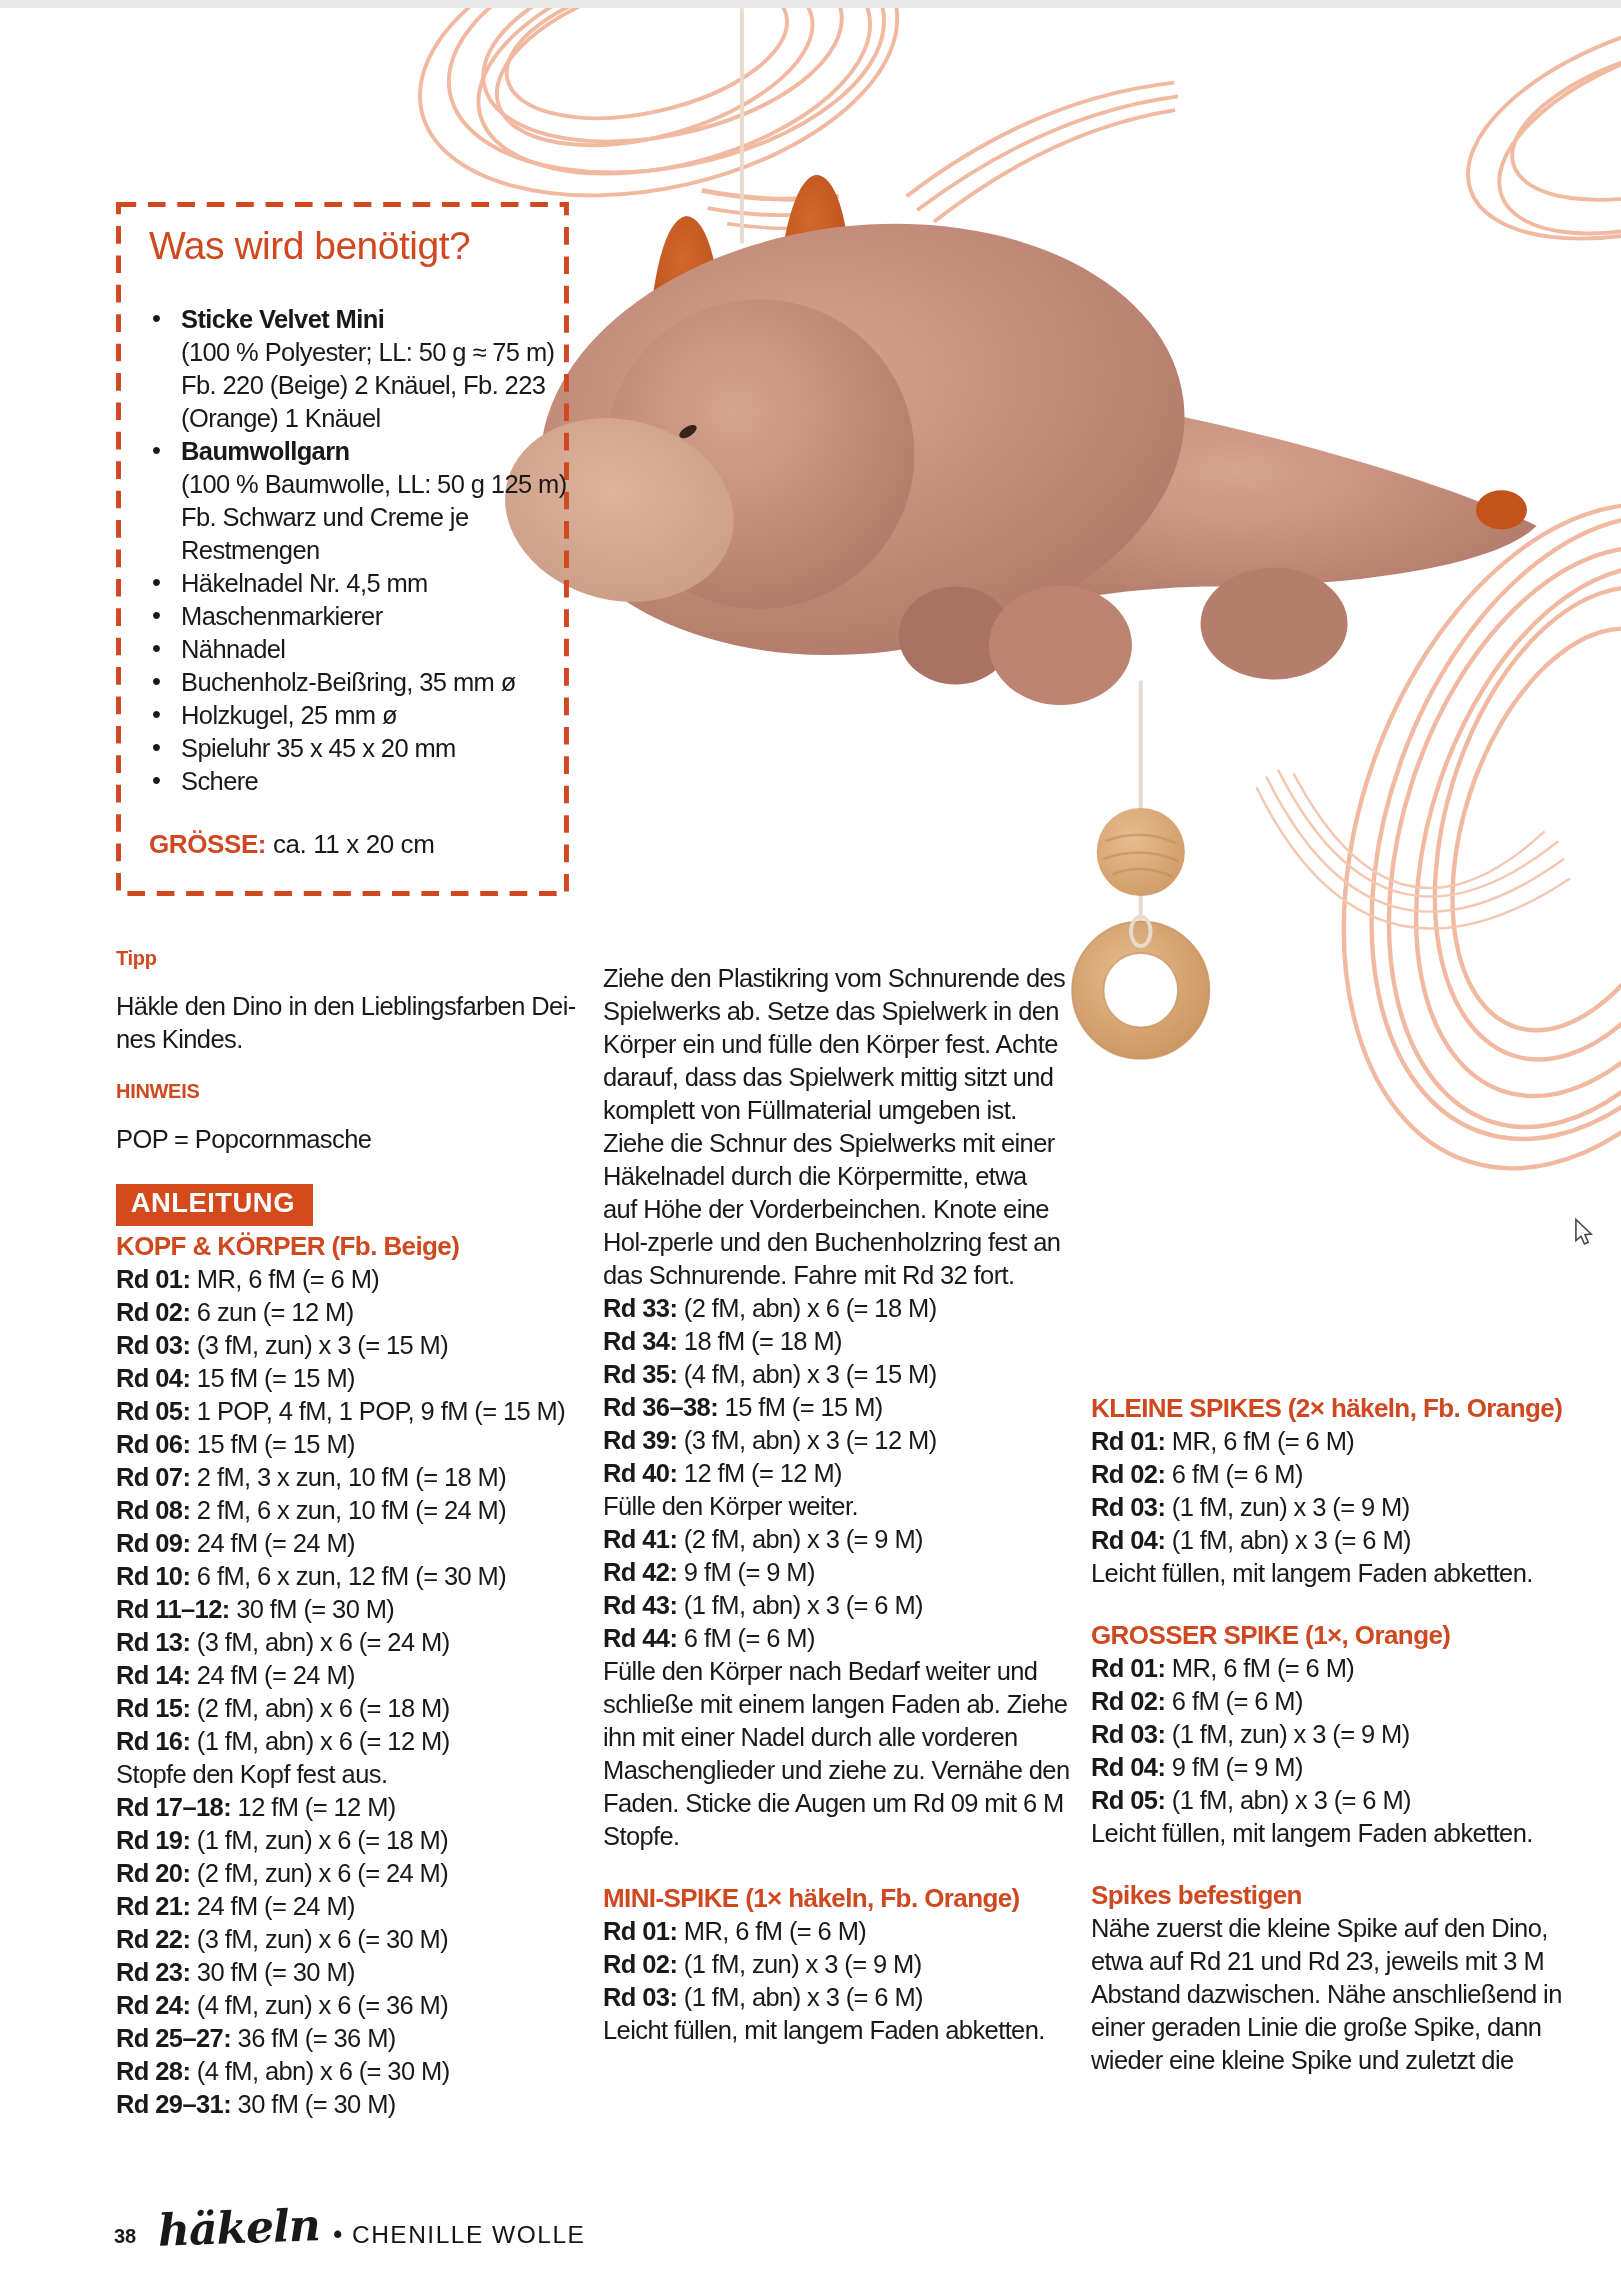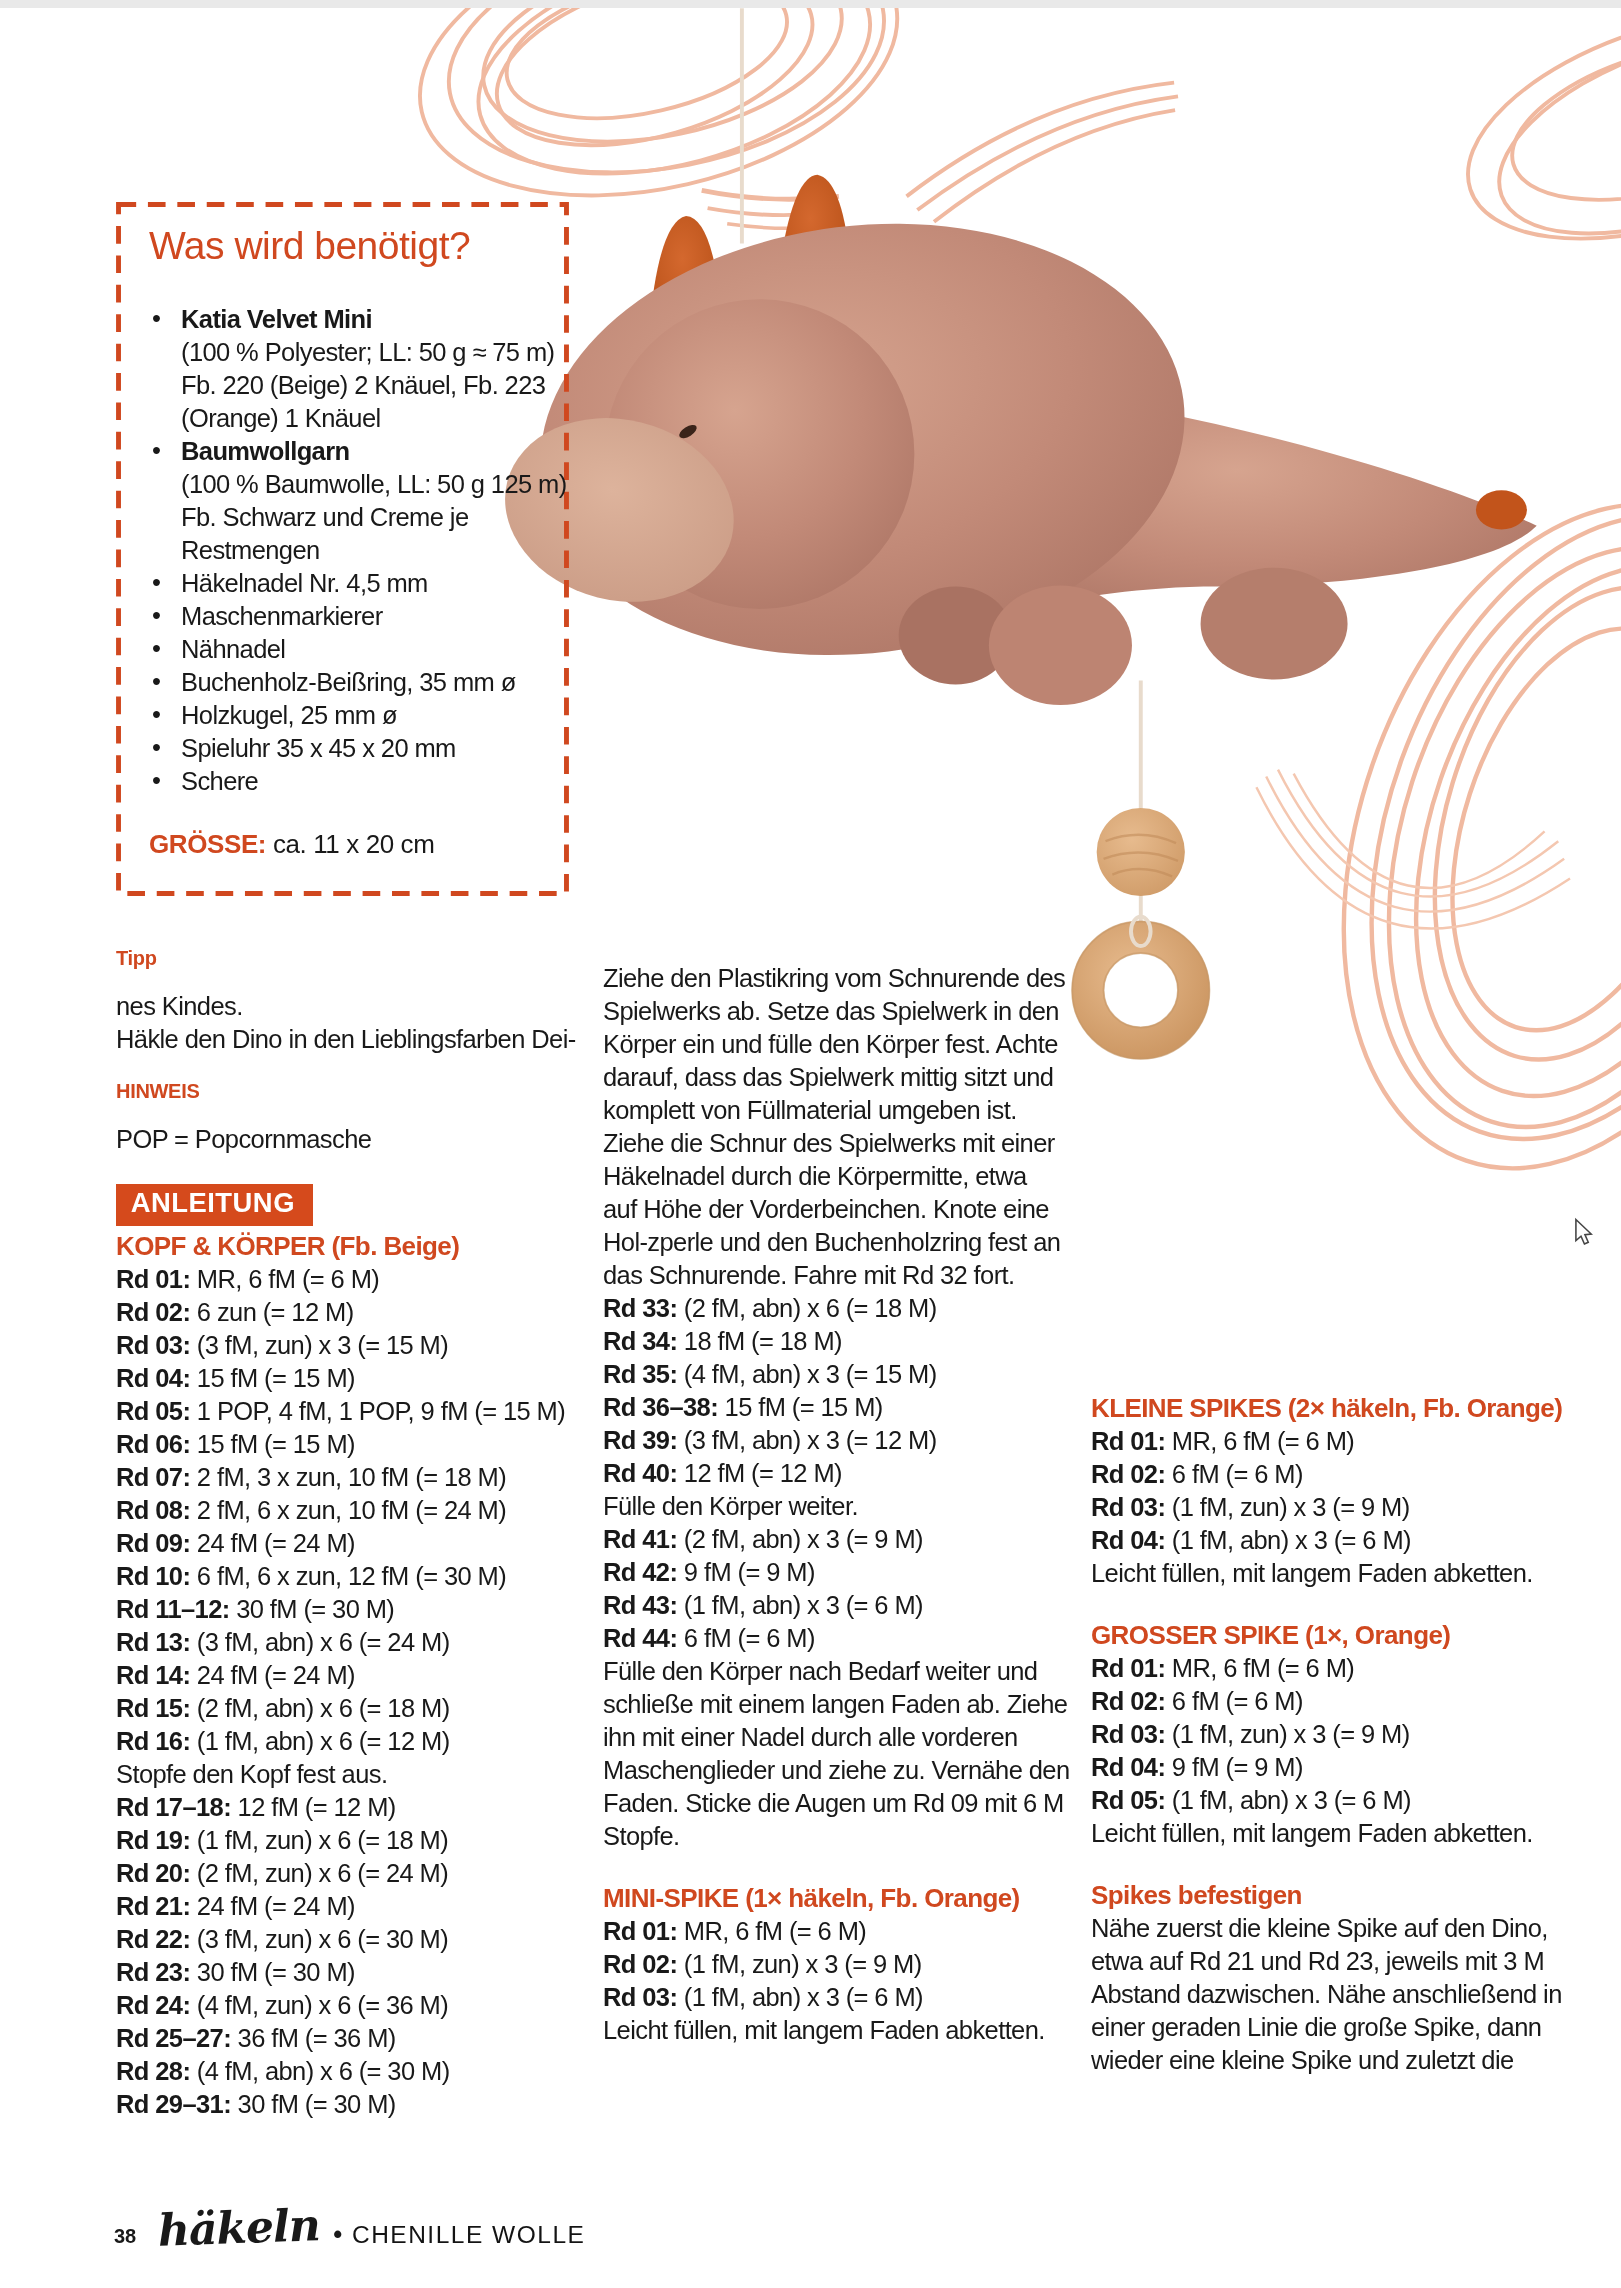--- a/index.html
+++ b/index.html
@@ -158,21 +158,21 @@
     </g>
   </svg>
 
   <div class="materials-box">
     <svg class="box-border" width="453" height="694" viewBox="0 0 462 708">
       <rect x="2.5" y="2.5" width="457" height="703" fill="none" stroke="#d0481f" stroke-width="5" stroke-dasharray="18 12"></rect>
     </svg>
     <div class="box-title">Was wird benötigt?</div>
     <div class="flow" id="mat-list">
 
-    <div class="line"><span class="dot">•</span><b>Katia Velvet Mini</b> </div>
+    <div class="line"><span class="dot">•</span><b>Sticke Velvet Mini</b> </div>
         <div class="line">(100 % Polyester; LL: 50 g ≈ 75 m)</div>
         <div class="line">Fb. 220 (Beige) 2 Knäuel, Fb. 223</div>
         <div class="line">(Orange) 1 Knäuel</div>
         <div class="line"><span class="dot">•</span><b>Baumwollgarn</b> </div>
         <div class="line">(100 % Baumwolle, LL: 50 g 125 m)</div>
         <div class="line">Fb. Schwarz und Creme je</div>
         <div class="line">Restmengen</div>
         <div class="line"><span class="dot">•</span>Häkelnadel Nr. 4,5 mm</div>
         <div class="line"><span class="dot">•</span>Maschenmarkierer</div>
         <div class="line"><span class="dot">•</span>Nähnadel</div>
@@ -182,22 +182,22 @@
         <div class="line"><span class="dot">•</span>Schere</div>
       </div>
     <div class="size-line">
       <span class="lbl">GRÖSSE:</span><span> ca. 11 x 20 cm</span>
     </div>
   </div>
 
   <div class="sec-heading" id="tip-head">Tipp</div>
   <div class="flow" id="tip-lines">
 
-  <div class="line">nes Kindes.</div>
-      <div class="line">Häkle den Dino in den Lieblingsfarben Dei-</div>
+  <div class="line">Häkle den Dino in den Lieblingsfarben Dei-</div>
+      <div class="line">nes Kindes.</div>
     </div>
 
   <div class="sec-heading" id="hinweis-head">HINWEIS</div>
   <div class="flow" id="hinweis-lines">
 
   <div class="line">POP = Popcornmasche</div>
     </div>
 
   <div class="anleitung-badge">ANLEITUNG</div>
 

